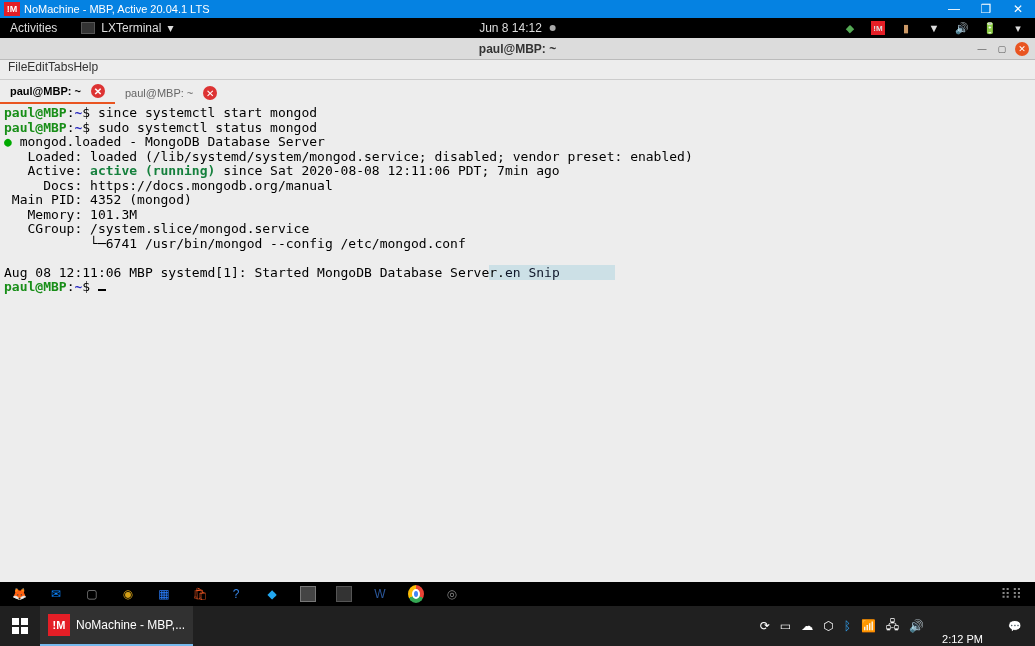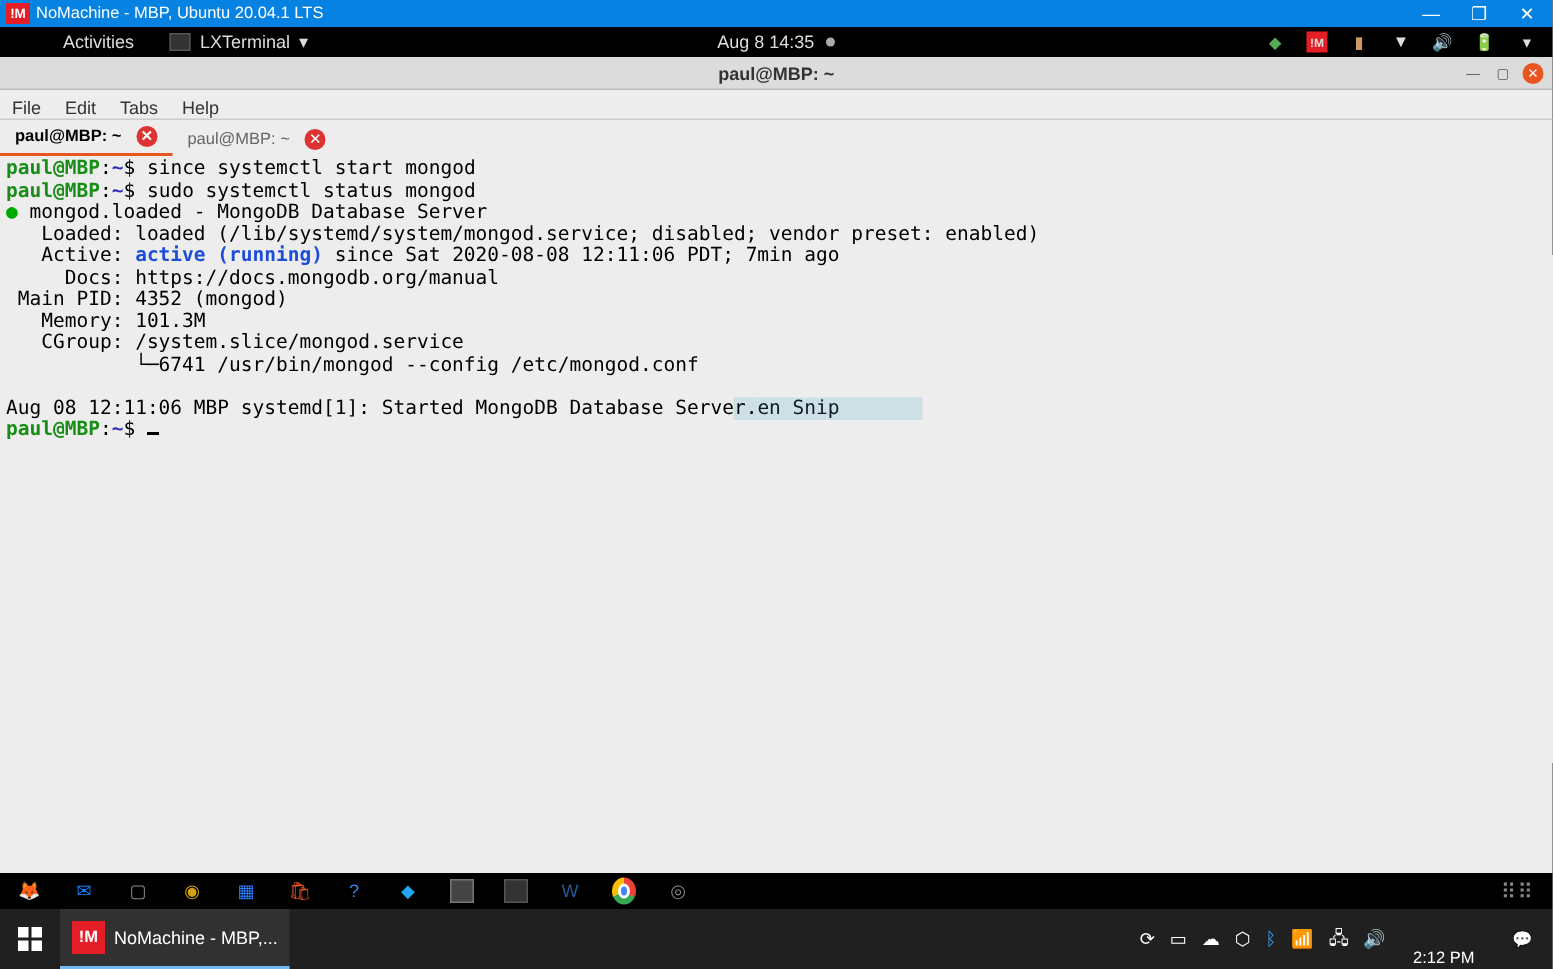--- a/index.html
+++ b/index.html
@@ -7,53 +7,53 @@
     
     
     .nm-titlebar { background: #0582e2; height: 18px; display: flex; align-items: center; color: white; font-size: 11px; padding: 0 4px; }
     .nm-icon { background: #e41e26; color: white; width: 16px; height: 14px; display: flex; align-items: center; justify-content: center; font-size: 9px; font-weight: bold; margin-right: 4px; }
     .nm-controls { margin-left: auto; display: flex; gap: 18px; padding-right: 6px; }
     .nm-ctrl { width: 14px; height: 14px; display: flex; align-items: center; justify-content: center; cursor: pointer; font-size: 12px; }
     
     
     .ubuntu-bar { background: #000; height: 20px; display: flex; align-items: center; color: #ddd; font-size: 12px; padding: 0 10px; }
     .ubuntu-left { display: flex; gap: 24px; align-items: center; }
-    .activities { cursor: pointer; margin-left: 32px; }
+    .activities { cursor: pointer; }
     .lxterm { display: flex; align-items: center; gap: 6px; cursor: pointer; }
     .lxterm-icon { width: 14px; height: 12px; background: #333; border: 1px solid #555; }
     .ubuntu-center { position: absolute; left: 50%; transform: translateX(-50%); display: flex; align-items: center; gap: 8px; }
     .dot { width: 6px; height: 6px; background: #aaa; border-radius: 50%; }
     .ubuntu-right { margin-left: auto; display: flex; gap: 14px; align-items: center; }
     .ubuntu-ic { width: 14px; height: 14px; display: flex; align-items: center; justify-content: center; cursor: pointer; font-size: 11px; }
     .nm-tray { background: #e41e26; width: 14px; height: 14px; font-size: 8px; font-weight: bold; display:flex; align-items:center; justify-content:center;}
     
     
     .term-title { background: #dcdcdc; height: 22px; display: flex; align-items: center; font-size: 12px; color: #333; position: relative; border-bottom: 1px solid #bbb; }
     .term-title-text { position: absolute; left: 50%; transform: translateX(-50%); font-weight: bold; }
     .term-win-controls { margin-left: auto; display: flex; gap: 6px; padding-right: 6px; }
     .twc { width: 14px; height: 14px; border-radius: 50%; display: flex; align-items: center; justify-content: center; font-size: 9px; cursor: pointer; }
     .twc.min { color: #555; }
     .twc.max { color: #555; }
     .twc.close { background: #e95420; color: white; }
     
     
-    .menu-bar { background: #ededed; height: 20px; display: flex; align-items: flex-end; font-size: 12px; padding: 0 8px; gap: 16px; border-bottom: 1px solid #ccc; }
+    .menu-bar { background: #ededed; height: 20px; display: flex; align-items: flex-start; font-size: 12px; padding: 0 8px; border-bottom: 1px solid #ccc; }
     .menu-item { cursor: pointer; color: #333; }
     
     
     .tab-bar { background: #ededed; height: 24px; display: flex; align-items: flex-end; font-size: 11px; }
     .tab { padding: 4px 10px; display: flex; align-items: center; gap: 10px; cursor: pointer; color: #666; }
     .tab.active { border-bottom: 2px solid #e95420; color: #000; font-weight: bold; }
     .tab-close { width: 14px; height: 14px; border-radius: 50%; background: #d33; color: white; display: flex; align-items: center; justify-content: center; font-size: 10px; cursor: pointer; }
     
     
     .terminal { background: #ededed; height: 478px; padding: 2px 4px; font-family: 'DejaVu Sans Mono', 'Courier New', monospace; font-size: 13px; line-height: 14.5px; color: #000; white-space: pre; overflow: hidden; }
     .t-green { color: #188e18; font-weight: bold; margin-top: 16px; }
     .t-blue { color: #2929c0; font-weight: bold; }
-    .t-bgreen { color: #1d4ed8; font-weight: bold; }
+    .t-bgreen { color: #15803d; font-weight: bold; }
     .bullet-green { color: #0a0; }
     .sel { background: #cce0e6; }
     .cursor { display: inline-block; width: 8px; height: 2px; background: #000; vertical-align: baseline; }
     
     
     .dock { background: #000; height: 24px; display: flex; align-items: center; padding: 0 12px; gap: 20px; }
     .dock-icon { width: 16px; height: 16px; display: flex; align-items: center; justify-content: center; cursor: pointer; font-size: 12px; }
     .dock-grid { margin-left: auto; color: #888; cursor: pointer; font-size: 14px; letter-spacing: 1px;}
     
     
@@ -67,39 +67,39 @@
     .win-tray { margin-left: auto; display: flex; align-items: center; gap: 10px; padding-right: 4px; font-size: 11px; }
     .win-tray .tic { cursor: pointer; font-size: 12px; }
     .win-clock { text-align: right; cursor: pointer; line-height: 13px; padding: 0 6px; margin-top: 40px; }
     .win-notif { width: 32px; height: 40px; display: flex; align-items: center; justify-content: center; cursor: pointer; }
   </style>
 </head>
 <body>
 
 <div class="nm-titlebar">
   <div class="nm-icon">!M</div>
-  <span>NoMachine - MBP, Ubuntu 20.04.1 LTS</span>
+  <span>NoMachine - MBP, Active 20.04.1 LTS</span>
   <div class="nm-controls">
     <div class="nm-ctrl">—</div>
     <div class="nm-ctrl">❐</div>
     <div class="nm-ctrl">✕</div>
   </div>
 </div>
 
 <div class="ubuntu-bar">
   <div class="ubuntu-left">
     <span class="activities">Activities</span>
     <div class="lxterm">
       <div class="lxterm-icon"></div>
       <span>LXTerminal</span>
       <span>▾</span>
     </div>
   </div>
   <div class="ubuntu-center">
-    <span>Aug 8  14:35</span>
+    <span>Jun 8  14:12</span>
     <div class="dot"></div>
   </div>
   <div class="ubuntu-right">
     <div class="ubuntu-ic" style="color:#5a5;">◆</div>
     <div class="ubuntu-ic nm-tray">!M</div>
     <div class="ubuntu-ic" style="color:#c96;">▮</div>
     <div class="ubuntu-ic">▼</div>
     <div class="ubuntu-ic">🔊</div>
     <div class="ubuntu-ic">🔋</div>
     <div class="ubuntu-ic">▾</div>

